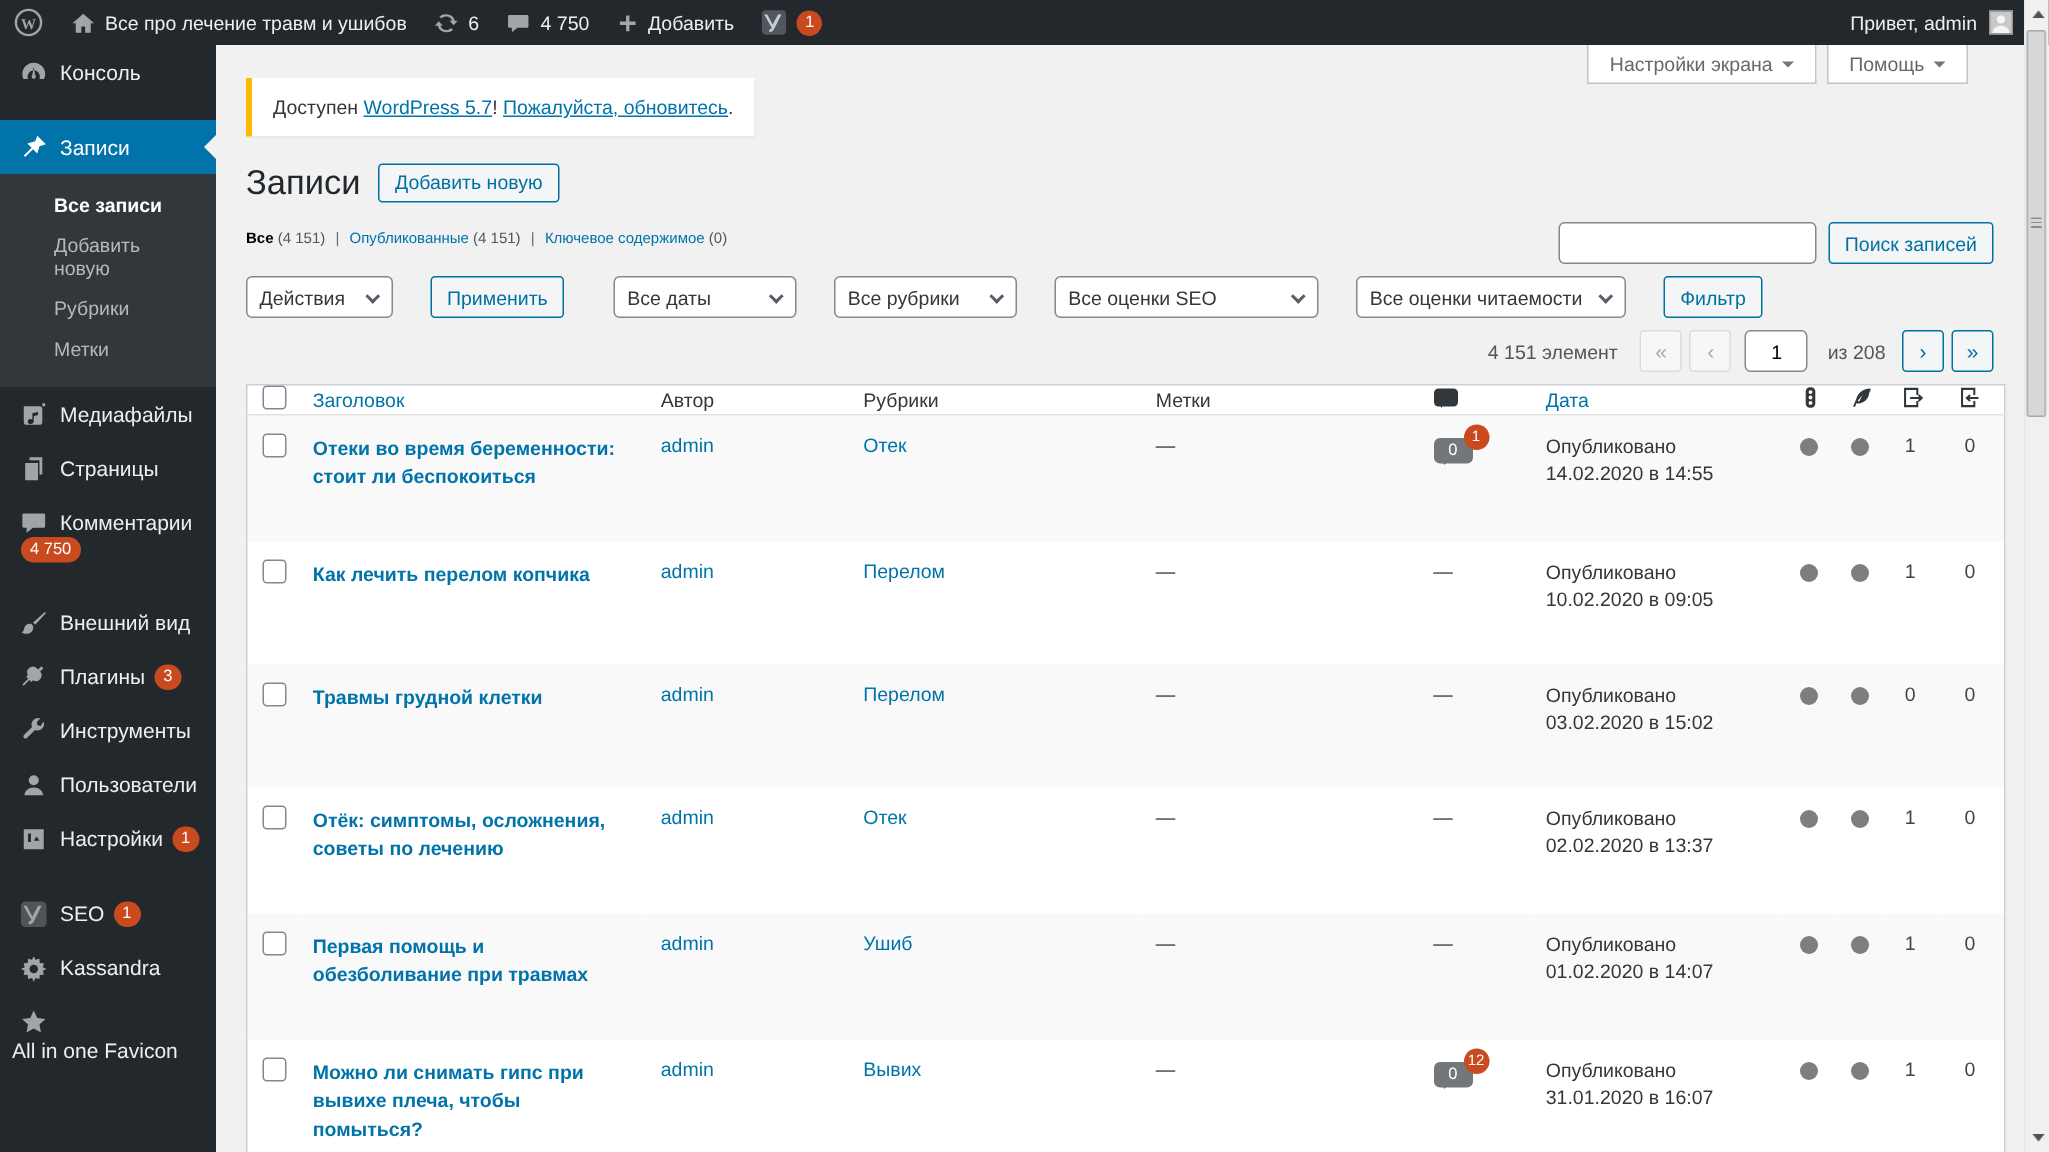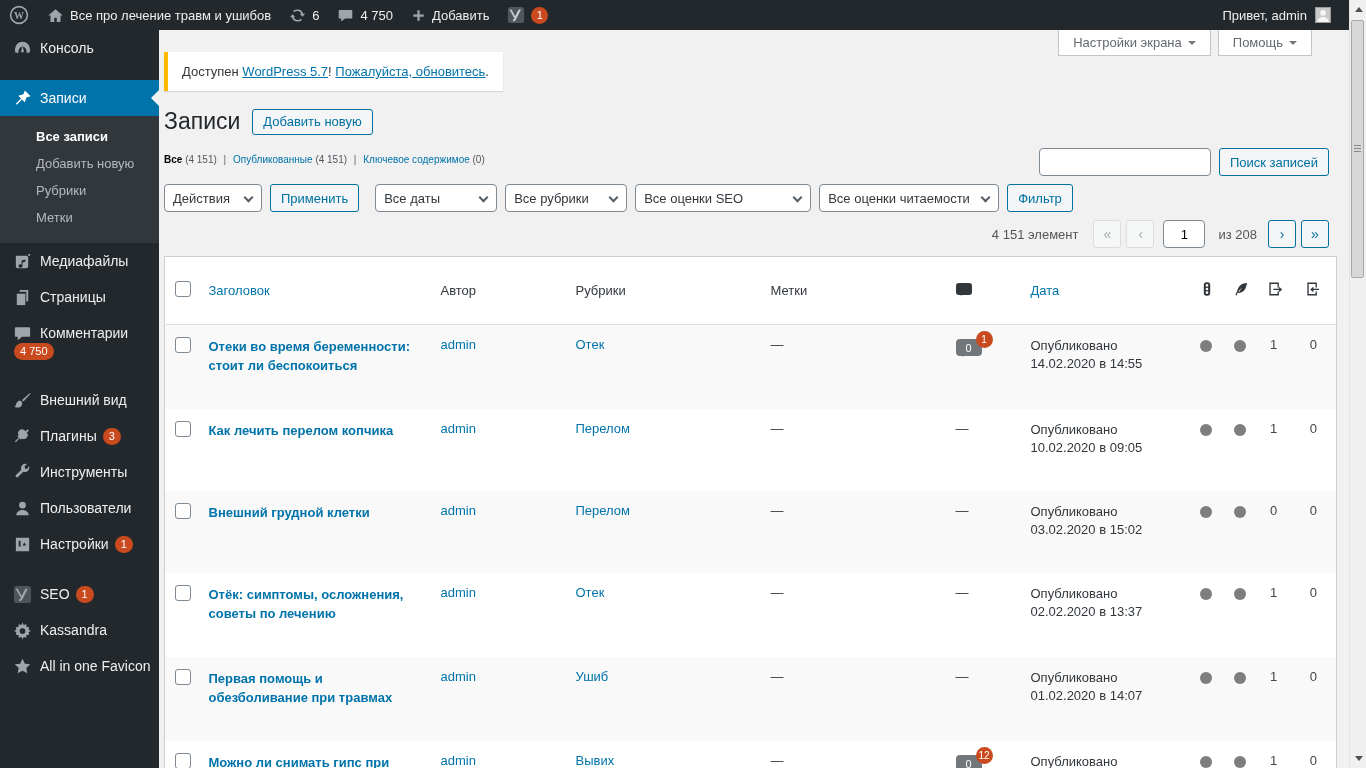--- a/index.html
+++ b/index.html
@@ -7,29 +7,29 @@
     font-family:"Liberation Sans","DejaVu Sans",sans-serif; font-size:13px; color:#32373c; background:#f1f1f1;}
   a { text-decoration:none; color:#0073aa; cursor:pointer; }
 
   
   #adminbar { position:fixed; top:0; left:0; width:100%; height:30px; background:#23282d;
     color:#eee; display:flex; align-items:center; z-index:500; font-size:13px; }
   .ab-item { display:flex; align-items:center; gap:6px; padding:0 9px; height:30px; color:#eee; cursor:pointer;}
   .ab-icon { display:inline-flex; align-items:center; justify-content:center; color:#a0a5aa; }
   .ab-icon svg { display:block; }
   .ab-spacer { flex:1; }
-  .ab-right { display:flex; align-items:flex-end; gap:8px; padding-right:35px; }
+  .ab-right { display:flex; align-items:flex-end; gap:8px; padding-right:24px; }
   .yoast-badge, .ab-badge { background:#ca4a1f; color:#fff; border-radius:50%; min-width:17px; height:17px;
     line-height:17px; text-align:center; font-size:11px; display:inline-block; padding:0 2px;}
   .avatar { width:16px; height:16px; background:#c9c9c9; border:1px solid #999; display:inline-flex;
     align-items:flex-end; justify-content:center; overflow:hidden; }
   .avatar svg { display:block; }
 
   
-  #sidebar { position:fixed; top:30px; left:0; bottom:0; width:159px; background:#23282d; z-index:400; }
+  #sidebar { position:fixed; top:30px; left:0; bottom:0; width:144px; background:#23282d; z-index:400; }
   .menu-item { position:relative; display:flex; align-items:center; flex-wrap:wrap;
     padding:8px 8px; color:#eee; font-size:14px; cursor:pointer; line-height:18px;}
   .mi-icon { width:20px; height:20px; margin:0 8px 0 4px; color:#a0a5aa; display:inline-flex;
     align-items:center; justify-content:center; flex:0 0 20px; font-size:16px;}
   .mi-icon svg { display:block; }
   .menu-item.active { background:#0073aa; color:#fff; }
   .menu-item.active .mi-icon { color:#fff; }
   .menu-item.active::after { content:""; position:absolute; right:0; top:50%; margin-top:-8px;
     border:8px solid transparent; border-right-color:#f1f1f1; }
   .menu-badge { background:#ca4a1f; color:#fff; border-radius:9px; padding:0 6px; height:17px;
@@ -60,39 +60,39 @@
   .list-top-row1 { display:flex; justify-content:space-between; align-items:flex-start; margin-top:12px;}
   .views { padding-top:6px; font-size:10px; color:#646970;}
   .views .view-sep { margin:0 4px; color:#646970; }
   .views .current-view { color:#000; font-weight:bold; }
   .views .view-count { color:#50575e; font-weight:normal;}
   .search-box { display:flex; gap:8px; align-items:center;}
   .search-box input[type=text]{ width:172px; height:28px; border:1px solid #7e8993; border-radius:4px;
     background:#fff; padding:0 8px; font-size:13px;}
 
   .list-top-row2 { display:flex; flex-wrap:wrap; row-gap:8px; margin-top:8px; align-items:center;}
-  .filters { display:flex; gap:8px; align-items:center; }
+  .filters { display:flex; gap:25px; align-items:center; }
   .select { position:relative; height:28px; background:#fff; border:1px solid #7e8993; border-radius:4px;
     display:inline-flex; align-items:center; padding:0 28px 0 8px; color:#32373c; font-size:13px; cursor:pointer;}
   .select .chev { position:absolute; right:9px; top:9px; width:7px; height:7px;
     border-right:2px solid #555d66; border-bottom:2px solid #555d66; transform:rotate(45deg); }
   .pagination { margin-left:auto; display:flex; align-items:center; gap:5px; color:#555; font-size:13px;}
   .pagination .displaying-num { margin-right:10px; }
   .page-btn { min-width:28px; height:28px; border-radius:3px; display:inline-flex; align-items:center;
     justify-content:center; font-size:14px; }
   .page-btn.disabled { background:#f6f7f7; border:1px solid #dcdcde; color:#a7aaad; cursor:default;}
   .page-btn.enabled { background:#f3f5f6; border:1px solid #0071a1; color:#0071a1; cursor:pointer;}
   .current-page-input { width:42px; height:28px; border:1px solid #7e8993; border-radius:4px;
     text-align:center; font-size:13px; padding:0; margin:0 4px;}
   .of-pages { margin:0 6px 0 4px; }
 
   
   table.posts { width:100%; margin-top:8px; border-collapse:collapse; background:#fff;
     border:1px solid #ccd0d4; box-shadow:0 1px 1px rgba(0,0,0,.04); table-layout:fixed; font-size:13px;}
-  table.posts thead th { text-align:left; padding:24px 10px; border-bottom:1px solid #e1e1e1;
+  table.posts thead th { text-align:left; padding:0 10px; border-bottom:1px solid #e1e1e1;
     font-weight:400; color:#32373c; vertical-align:middle;}
   table.posts tbody th, table.posts tbody td { text-align:left; vertical-align:top; padding:12px 10px 34px;}
   table.posts tbody tr:nth-child(odd){ background:#f9f9f9; }
   .col-cb { width:34px; } .col-title { width:232px; } .col-author{ width:135px; }
   .col-cat{ width:195px; } .col-tags{ width:185px; } .col-comments{ width:75px; }
   .col-date{ width:168px; } .col-score{ width:34px; text-align:center !important; } .col-score-last{ width:46px; text-align:center !important;}
   input[type=checkbox]{ appearance:none; width:16px; height:16px; border:1px solid #7e8993; border-radius:3px;
     background:#fff; margin:0; cursor:pointer; }
   .row-title { font-weight:bold; color:#0073aa; line-height:19px; display:inline-block;}
   .dash { color:#32373c; }
@@ -478,21 +478,21 @@
       <span>Опубликовано</span><br>
       <span>10.02.2020 в 09:05</span>
     </td>
     <td class="col-score"><span class="score-dot"></span></td>
     <td class="col-score"><span class="score-dot"></span></td>
     <td class="col-score"><span class="link-count">1</span></td>
     <td class="col-score-last"><span class="link-count">0</span></td>
   </tr>
         <tr class="post-row">
     <th><input type="checkbox" style=""></th>
-    <td><a class="row-title" href="#">Внешний грудной клетки</a></td>
+    <td><a class="row-title" href="#">Травмы грудной клетки</a></td>
     <td><a href="#">admin</a></td>
     <td><a href="#">Перелом</a></td>
     <td><span class="dash">—</span></td>
     <td>
       <span class="dash">—</span>
       
     </td>
     <td class="date-status">
       <span>Опубликовано</span><br>
       <span>03.02.2020 в 15:02</span>

